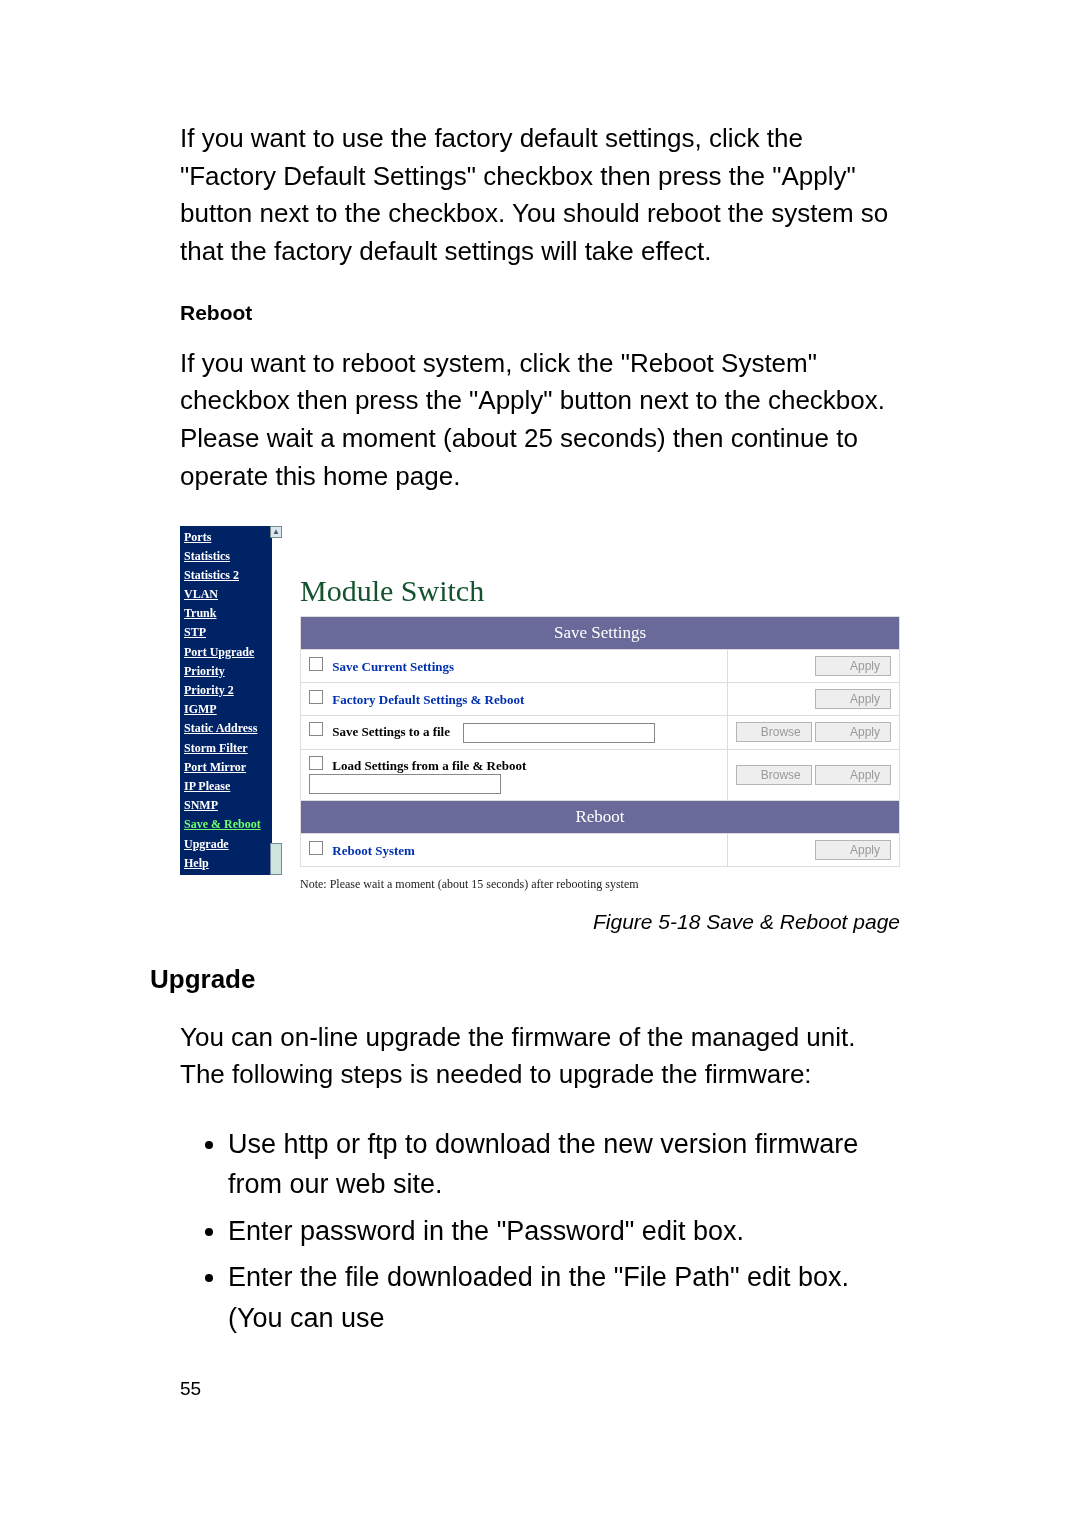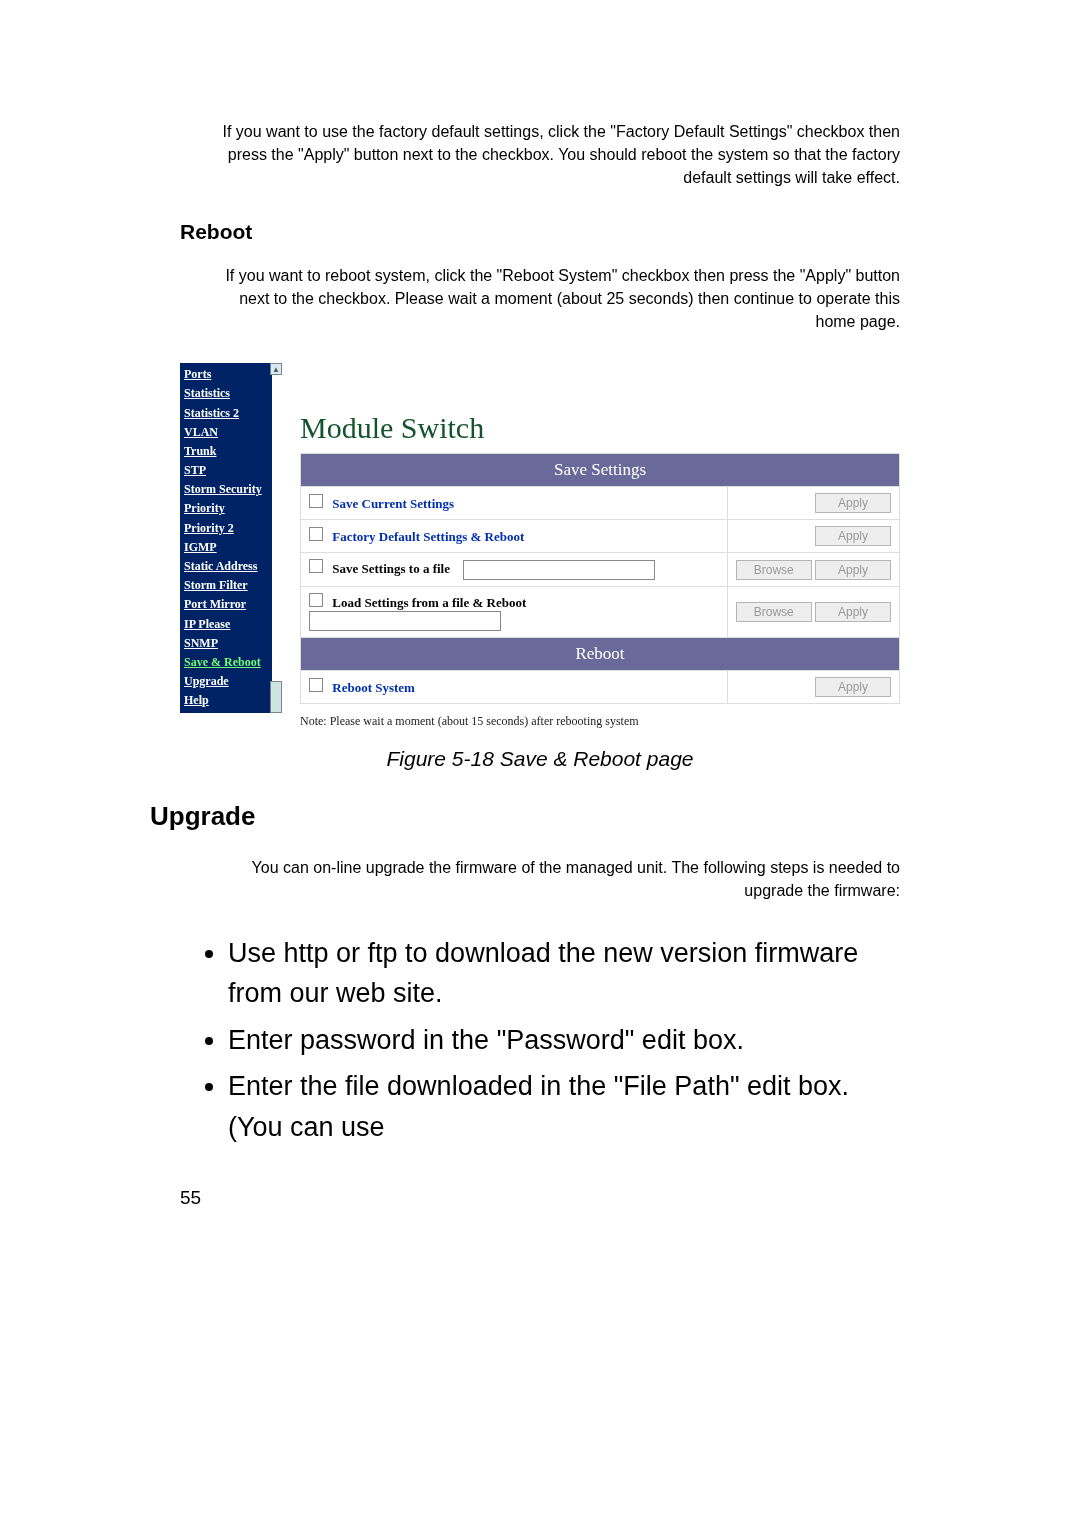--- a/index.html
+++ b/index.html
@@ -11,37 +11,36 @@
   }
   .page {
     width: 1080px;
     min-height: 1528px;
     margin: 0 auto;
     position: relative;
     box-sizing: border-box;
     padding: 120px 180px 60px 180px;
   }
   .body-text {
-    font-size: 16px;
+    font-size: 26px;
     line-height: 1.45;
-    margin: 0 0 30px 16px;
-    text-align: right;
+    margin: 0 0 30px 0;
   }
   .sub-heading {
     font-size: 21px;
     font-weight: bold;
     margin: 0 0 20px 0;
   }
   .section-heading {
     font-size: 26px;
     font-weight: bold;
     margin: 30px 0 24px 0;
   }
   .figure-caption {
-    text-align: center;
+    text-align: right;
     font-style: italic;
     font-size: 21px;
     margin: 18px 0 30px 0;
   }
   .page-number {
     text-align: left;
     font-size: 19px;
     margin-top: 40px;
   }
   ul.bullets {
@@ -157,21 +156,21 @@
     cursor: pointer;
   }
   .btn {
     display: inline-block;
     min-width: 54px;
     padding: 2px 10px;
     background: #eeeeee;
     border: 1px solid #b5b5b5;
     color: #9a9a9a;
     font-size: 12px;
-    text-align: center;
+    text-align: right;
     cursor: pointer;
     font-family: Verdana, Geneva, sans-serif;
   }
   .btn-cell { text-align: right; white-space: nowrap; width: 150px; }
   .file-input {
     display: inline-block;
     width: 190px;
     height: 18px;
     border: 1px solid #888;
     background: #fff;
@@ -199,21 +198,21 @@
 
     <div class="sidebar-wrap">
       <div class="scroll-arrow">▲</div>
       <div class="sidebar" id="sidebar-nav">
           <div class="nav-item">Ports</div>
           <div class="nav-item">Statistics</div>
           <div class="nav-item">Statistics 2</div>
           <div class="nav-item">VLAN</div>
           <div class="nav-item">Trunk</div>
           <div class="nav-item">STP</div>
-          <div class="nav-item">Storm Security</div>
+          <div class="nav-item">Port Upgrade</div>
           <div class="nav-item">Priority</div>
           <div class="nav-item">Priority 2</div>
           <div class="nav-item">IGMP</div>
           <div class="nav-item">Static Address</div>
           <div class="nav-item">Storm Filter</div>
           <div class="nav-item">Port Mirror</div>
           <div class="nav-item">IP Please</div>
           <div class="nav-item">SNMP</div>
           <div class="nav-item active">Save &amp; Reboot</div>
           <div class="nav-item">Upgrade</div>

